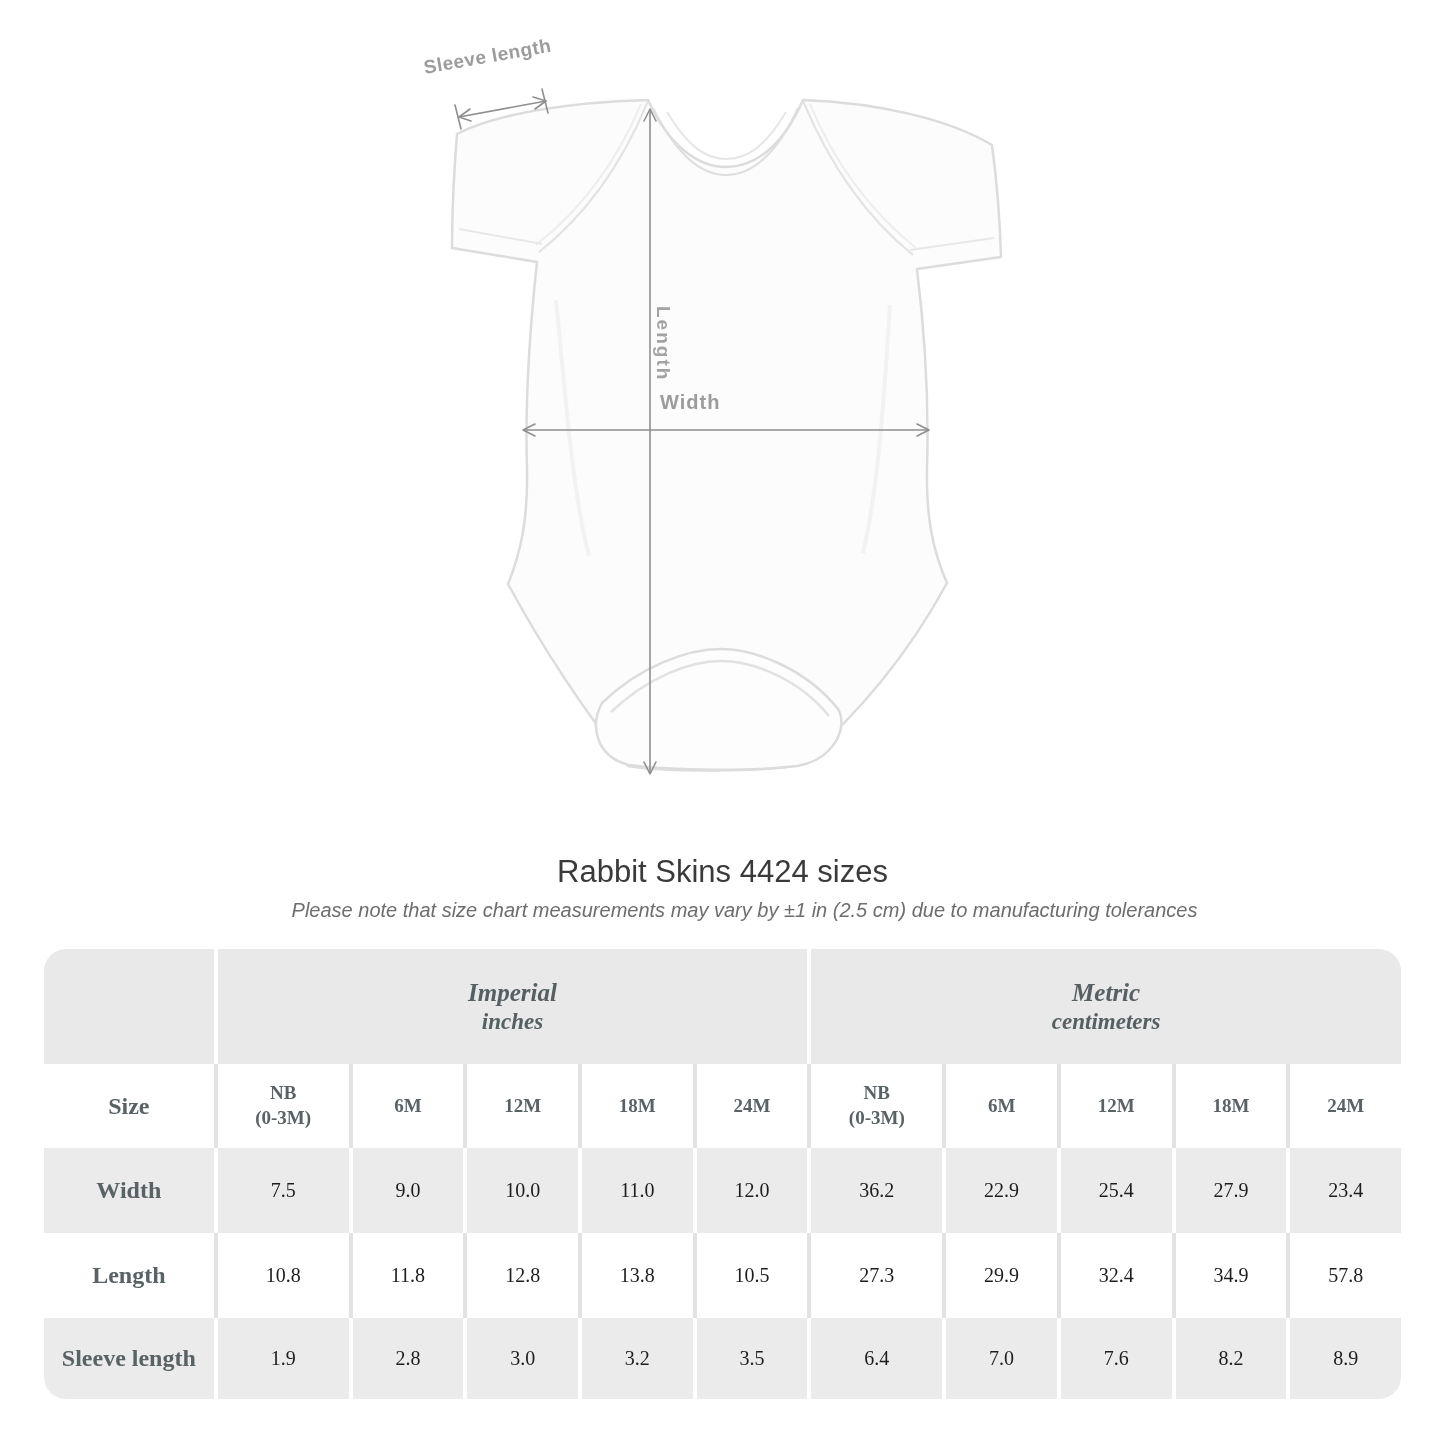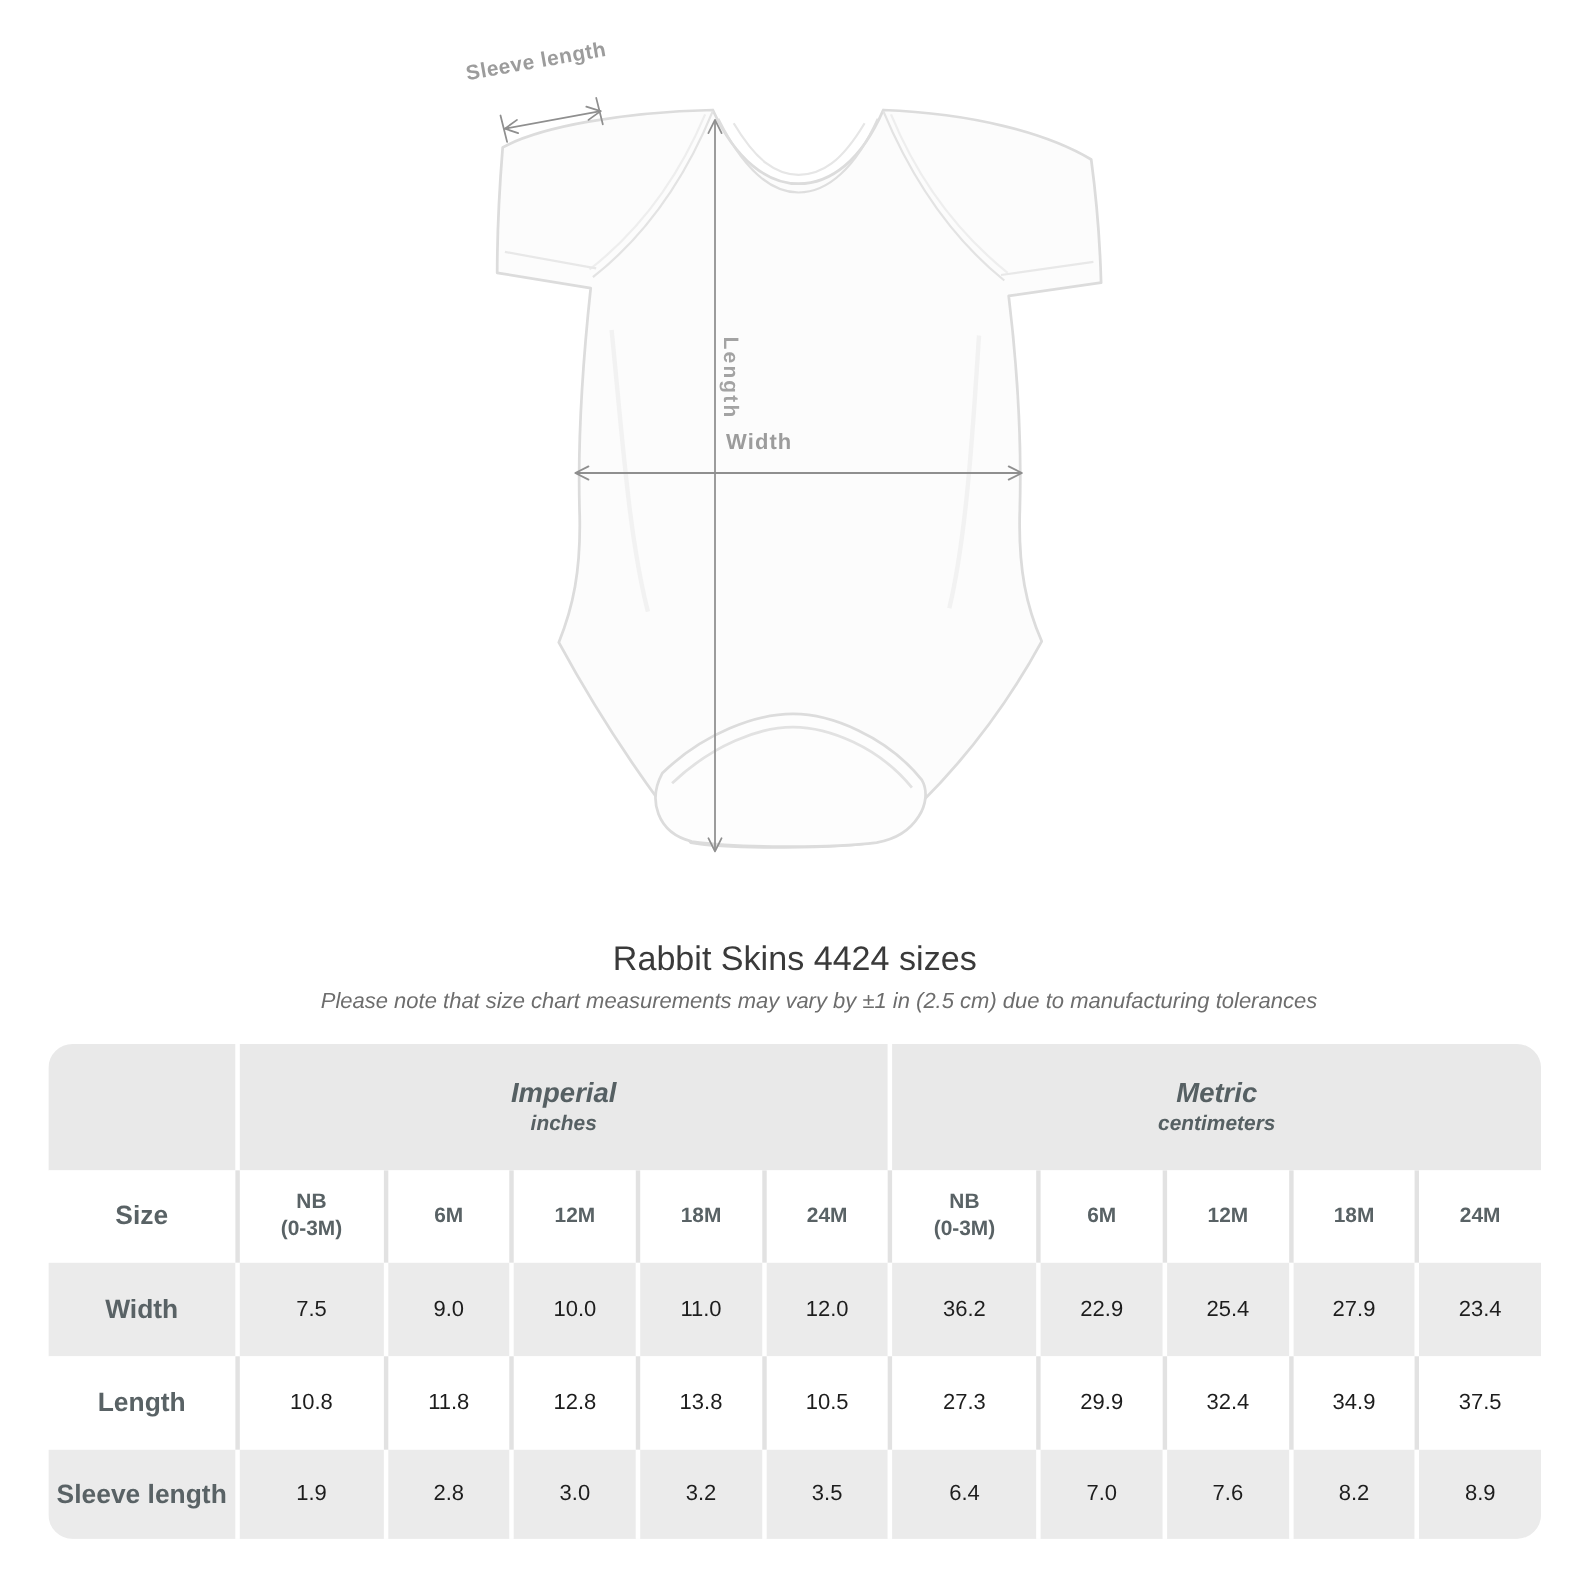--- a/index.html
+++ b/index.html
@@ -46,35 +46,36 @@
   .size-table-wrap {
     margin: 27px 44px 0 44px;
     border-radius: 22px;
     overflow: hidden;
   }
   table.size-table {
     width: 100%;
     border-collapse: separate;
     border-spacing: 0;
     table-layout: fixed;
+    font-family: Liberation Serif, serif;
   }
   .size-table th, .size-table td {
     text-align: center;
     vertical-align: middle;
     padding: 0;
   }
 
   col.c-label { width: 12.5%; }
   col.c-nb    { width: 9.95%; }
   col.c-std   { width: 8.45%; }
 
   tr.row-band > * { background: #e9e9e9; height: 115px; }
   tr.row-band .cell-section { border-left: 4px solid #ffffff; }
   .sec-title { font-size: 25px; font-weight: bold; font-style: italic; color: #566063; }
-  .sec-unit  { font-size: 19px; font-style: italic; color: #566063; margin-top: 2px; }
+  .sec-unit  { font-size: 23px; font-style: italic; color: #566063; margin-top: 2px; }
 
   tr.row-cols > * { background: #ffffff; height: 84px; }
   tr.row-light > * { background: #ffffff; height: 85px; }
   tr.row-shade > * { background: #ebebeb; height: 85px; }
   tr.row-last > * { height: 81px; }
 
   tr.row-cols > * + *, tr.row-light > * + * { border-left: 4px solid #e2e2e2; }
   tr.row-shade > * + * { border-left: 4px solid #ffffff; }
 
   .cell-label { font-size: 24px; font-weight: bold; color: #596265; }
@@ -227,21 +228,21 @@
       <th class="cell-label">Length</th>
       <td class="cell-value">10.8</td>
       <td class="cell-value">11.8</td>
       <td class="cell-value">12.8</td>
       <td class="cell-value">13.8</td>
       <td class="cell-value">10.5</td>
       <td class="cell-value">27.3</td>
       <td class="cell-value">29.9</td>
       <td class="cell-value">32.4</td>
       <td class="cell-value">34.9</td>
-      <td class="cell-value">37.5</td>
+      <td class="cell-value">57.8</td>
     </tr>
 
     <tr class="row-shade row-last">
       <th class="cell-label">Sleeve length</th>
       <td class="cell-value">1.9</td>
       <td class="cell-value">2.8</td>
       <td class="cell-value">3.0</td>
       <td class="cell-value">3.2</td>
       <td class="cell-value">3.5</td>
       <td class="cell-value">6.4</td>

